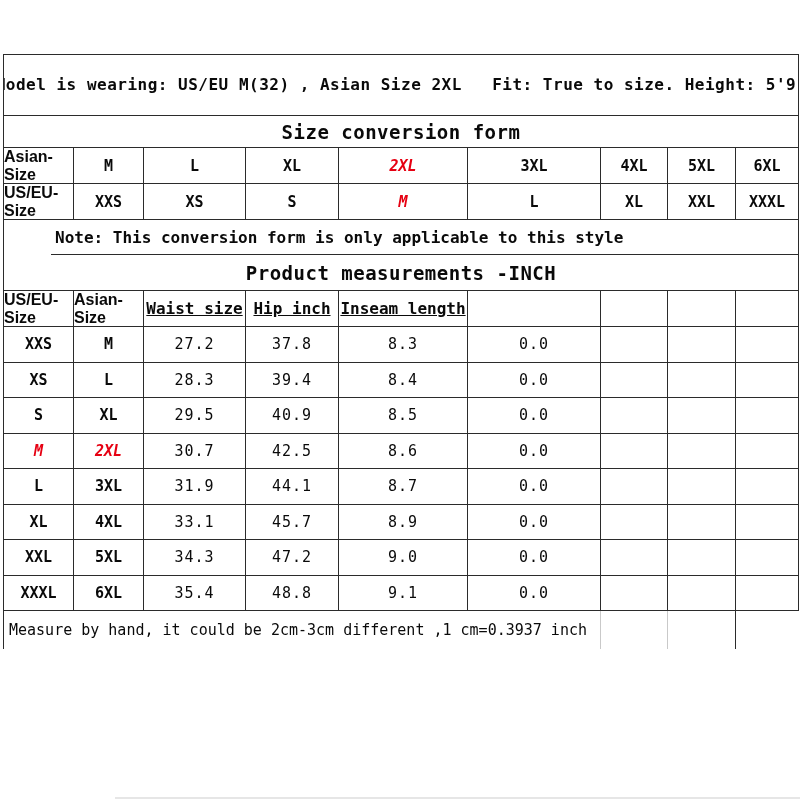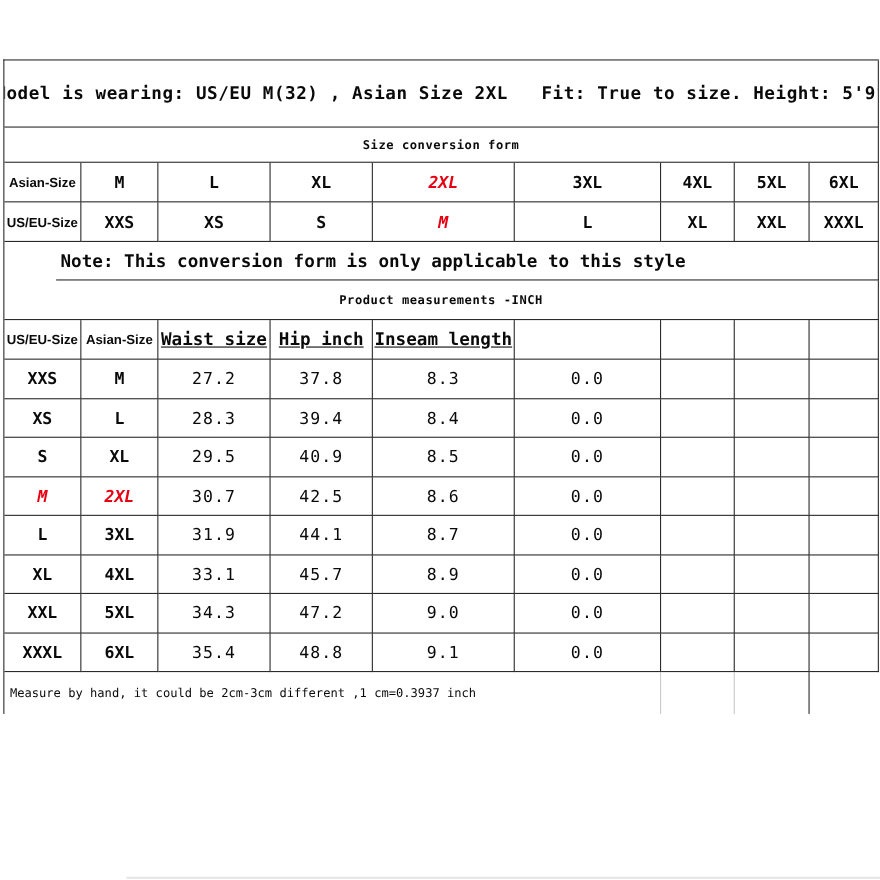--- a/index.html
+++ b/index.html
@@ -28,28 +28,28 @@
     box-sizing: border-box;
     border-right: 1.5px solid var(--grid);
     border-bottom: 1.5px solid var(--grid);
     display: flex; align-items: center; justify-content: center;
     overflow: hidden;
   }
   .row { display: contents; }
   .span9 { grid-column: 1 / -1; }
   .span6 { grid-column: span 6; }
   .hdr { flex-direction: column; font-size: 16px; line-height: 22px; white-space: pre; text-align: center; letter-spacing: 0.5px; }
-  .title { font-size: 11px; letter-spacing: 0.5px; }
+  .title { font-size: 19px; letter-spacing: 0.5px; }
   .note { justify-content: flex-start; padding-left: 4px; font-size: 16px; white-space: pre; margin-left: 47px; }
-  .lbl { font-family: "Liberation Sans", sans-serif; font-size: 12px; letter-spacing: 0px; }
+  .lbl { font-family: "Liberation Sans", sans-serif; font-size: 16px; letter-spacing: 0px; }
   .sz  { font-size: 15px; }
   .mh  { font-size: 16px; text-decoration: underline; }
   .num { font-size: 15px; font-weight: normal; letter-spacing: 1px; text-align: right; }
   .red { color: var(--red); font-style: italic; }
-  .foot { border-bottom: none; font-weight: normal; font-size: 11px; }
+  .foot { border-bottom: none; font-weight: normal; font-size: 15px; }
   .foot.main { justify-content: flex-start; padding-left: 5px; border-right-color: var(--gridlight); white-space: pre; }
   .foot.lightR { border-right-color: var(--gridlight); }
   .foot.end { border-right: none; }
   .bottom-line { position: absolute; left: 115px; right: 0; top: 797px; height: 1.5px; background: #e6e6e6; }
 </style>
 </head>
 <body>
 
 <div class="sheet">
 

